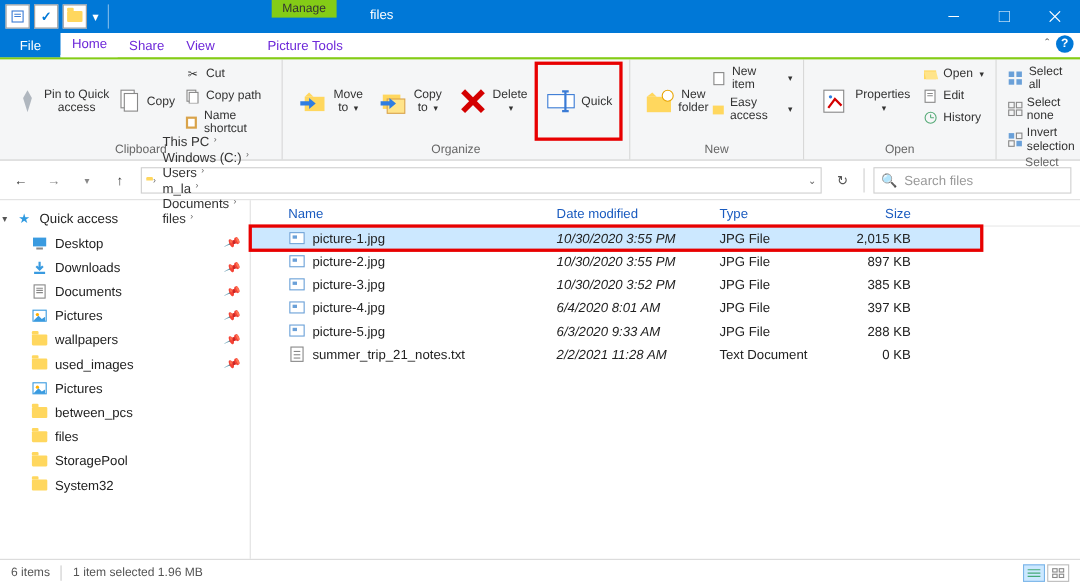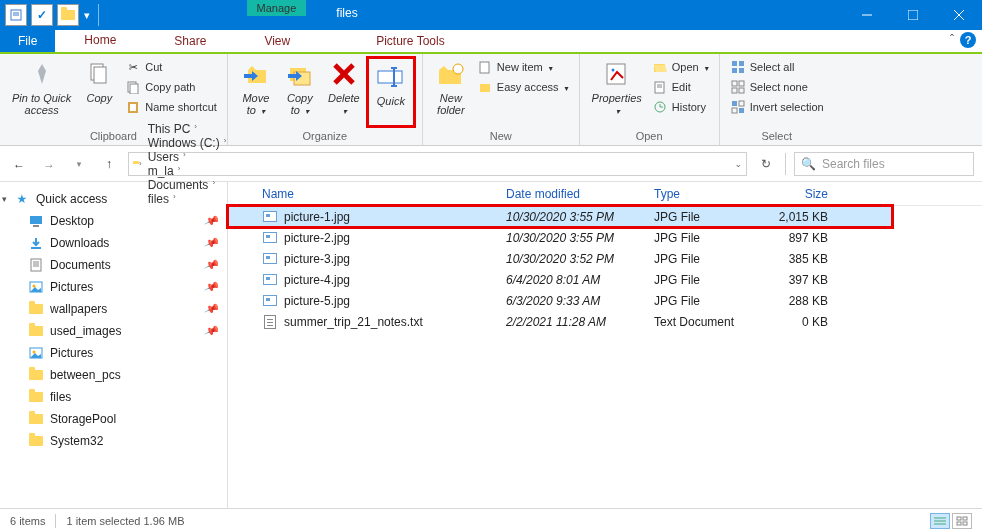--- a/index.html
+++ b/index.html
@@ -2,43 +2,43 @@
 <html><head>
 <meta charset="utf-8">
 <style>
 * { margin: 0; padding: 0; box-sizing: border-box; font-family: "Segoe UI", Tahoma, sans-serif; }
 body { width: 982px; height: 532px; background: #fff; font-size: 12px; color: #000; overflow: hidden; position: relative; }
 
 
 .titlebar { height: 30px; background: #0078d7; display: flex; align-items: stretch; color: #fff; }
 .qat { display: flex; align-items: center; padding: 0 4px; gap: 2px; }
 .qat-btn { width: 22px; height: 22px; display: flex; align-items: center; justify-content: center; background: #fff; border: 1px solid #999; margin: 0 1px; }
-.tabchip { background: #14b8a6; padding: 2px 10px; font-size: 11px; color: #333; display: flex; align-items: center; height: 16px; margin-top: 0; align-self: flex-start; text-align: center; }
+.tabchip { background: #84cc16; padding: 2px 10px; font-size: 11px; color: #333; display: flex; align-items: center; height: 16px; margin-top: 0; align-self: flex-start; text-align: center; }
 .titlebar-middle { flex: 1; display: flex; align-items: flex-start; }
 .manage-group { display: flex; flex-direction: column; align-items: center; margin-left: 140px; }
 .tabchip-label { height: 16px; }
 .windowtitle { margin-left: 30px; margin-top: 6px; font-size: 12px; color: #fff; }
 .winbtns { display: flex; }
 .winbtn { width: 46px; display: flex; align-items: center; justify-content: center; color: #fff; }
 
 
 .tabsrow { height: 24px; background: #fff; display: flex; align-items: stretch; border-bottom: 2px solid #84cc16; position: relative; }
-.tab { padding: 4px 29px; font-size: 12px; color: #7f1d1d; display: flex; align-items: center; }
+.tab { padding: 4px 10px; font-size: 12px; color: #6d28d9; display: flex; align-items: center; }
 .tab.file { background: #0078d7; color: #fff; padding: 4px 18px; }
 .tab.active { border-bottom: 2px solid #fff; }
 .tab.pictools { margin-left: 28px; }
 .tabs-right { position: absolute; right: 6px; top: 2px; display: flex; align-items: center; gap: 6px; }
 .helpicon { width: 16px; height: 16px; border-radius: 50%; background: #0078d7; color: #fff; display: flex; align-items: center; justify-content: center; font-size: 11px; font-weight: bold; }
 
 
 .ribbon { height: 92px; background: #f5f6f7; border-bottom: 1px solid #cfcfcf; display: flex; }
 .rgroup { border-right: 1px solid #d8d8d8; display: flex; flex-direction: column; padding: 2px 6px 0 6px; }
 .rgroup-body { flex: 1; display: flex; }
 .rgroup-label { text-align: center; font-size: 11px; color: #666; padding: 2px 0 3px; }
-.bigbtn { display: flex; flex-direction: column; align-items: center; justify-content: flex-start; padding: 2px 6px; min-width: 40px; gap: 2px; font-style: italic; }
+.bigbtn { display: flex; align-items: center; justify-content: space-between; padding: 2px 6px; min-width: 40px; gap: 2px; }
 .bigbtn .ico { width: 32px; height: 32px; display: flex; align-items: center; justify-content: center; }
 .bigbtn .lbl { font-size: 11px; color: #333; text-align: center; line-height: 12px; white-space: pre; }
 .smallrows { display: flex; flex-direction: column; justify-content: flex-start; gap: 2px; padding-top: 2px; }
 .smallbtn { display: flex; align-items: center; gap: 4px; padding: 1px 4px; font-size: 11px; color: #333; }
 .smallbtn .sico { width: 16px; height: 16px; display: flex; align-items: center; justify-content: center; }
 .highlight-red { border: 3px solid #e80000; }
 .dropdown-caret::after { content: "▾"; font-size: 8px; margin-left: 2px; }
 
 
 .navrow { height: 36px; display: flex; align-items: center; padding: 0 8px; gap: 8px; border-bottom: 1px solid #e0e0e0; }

